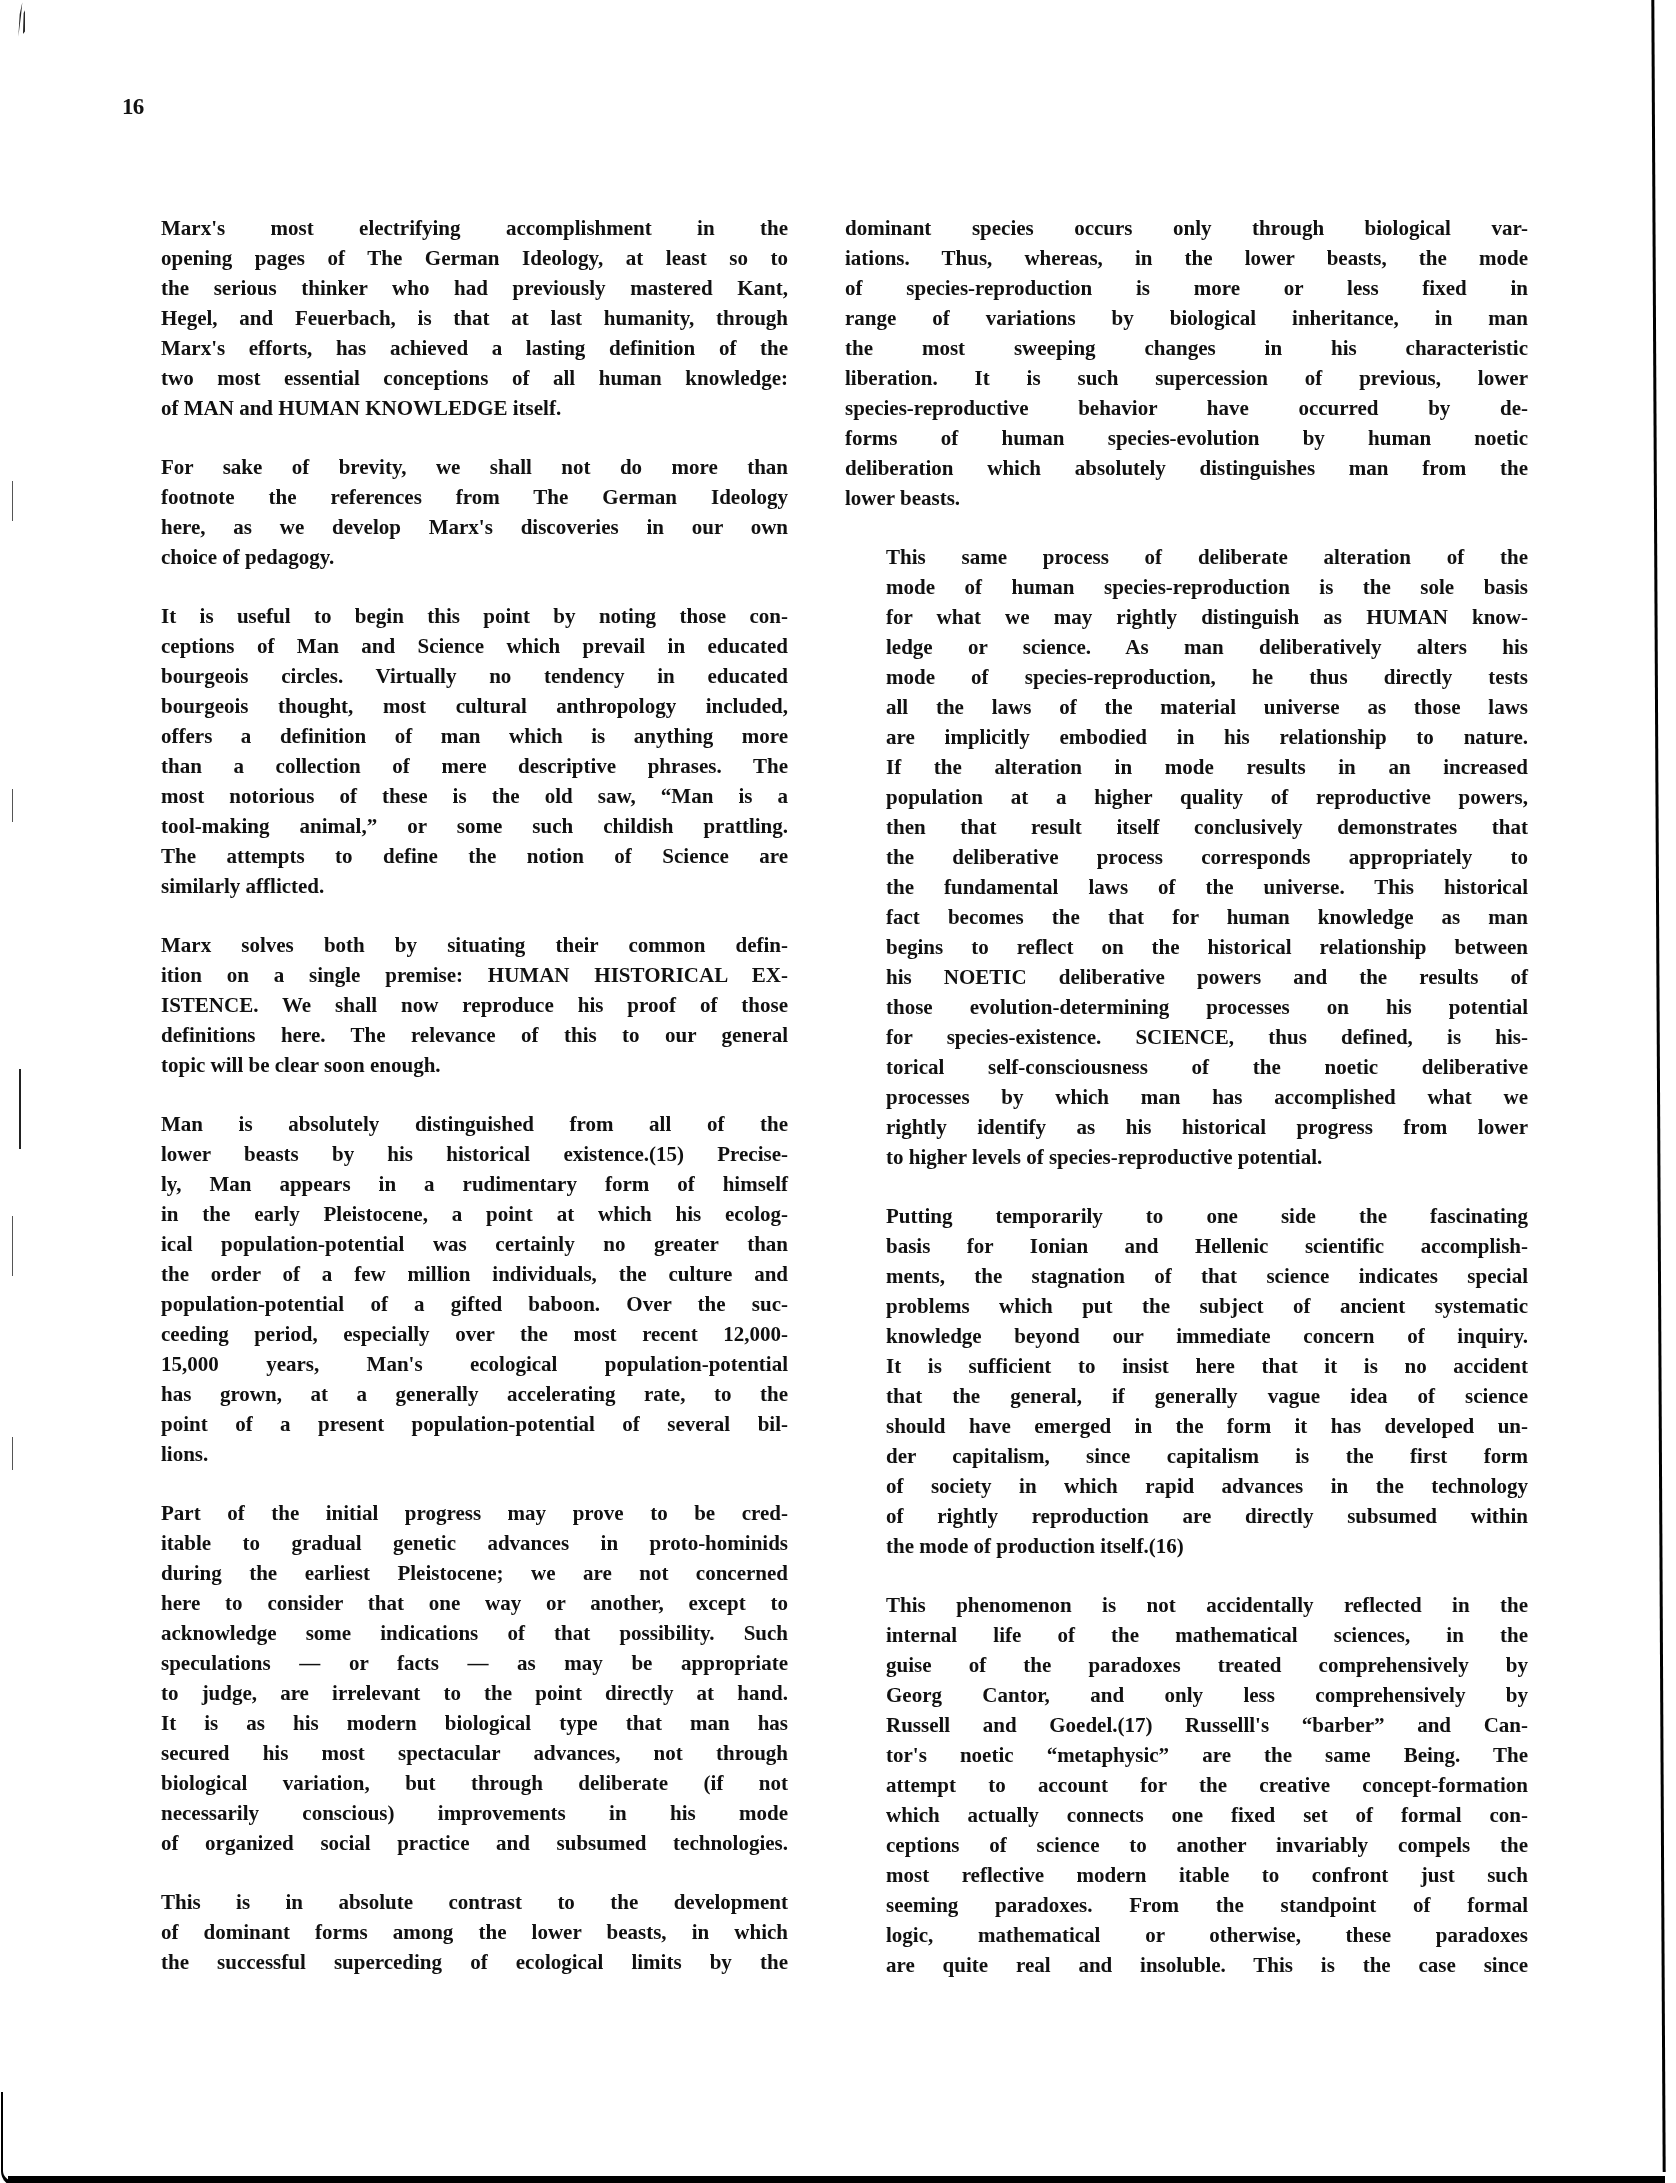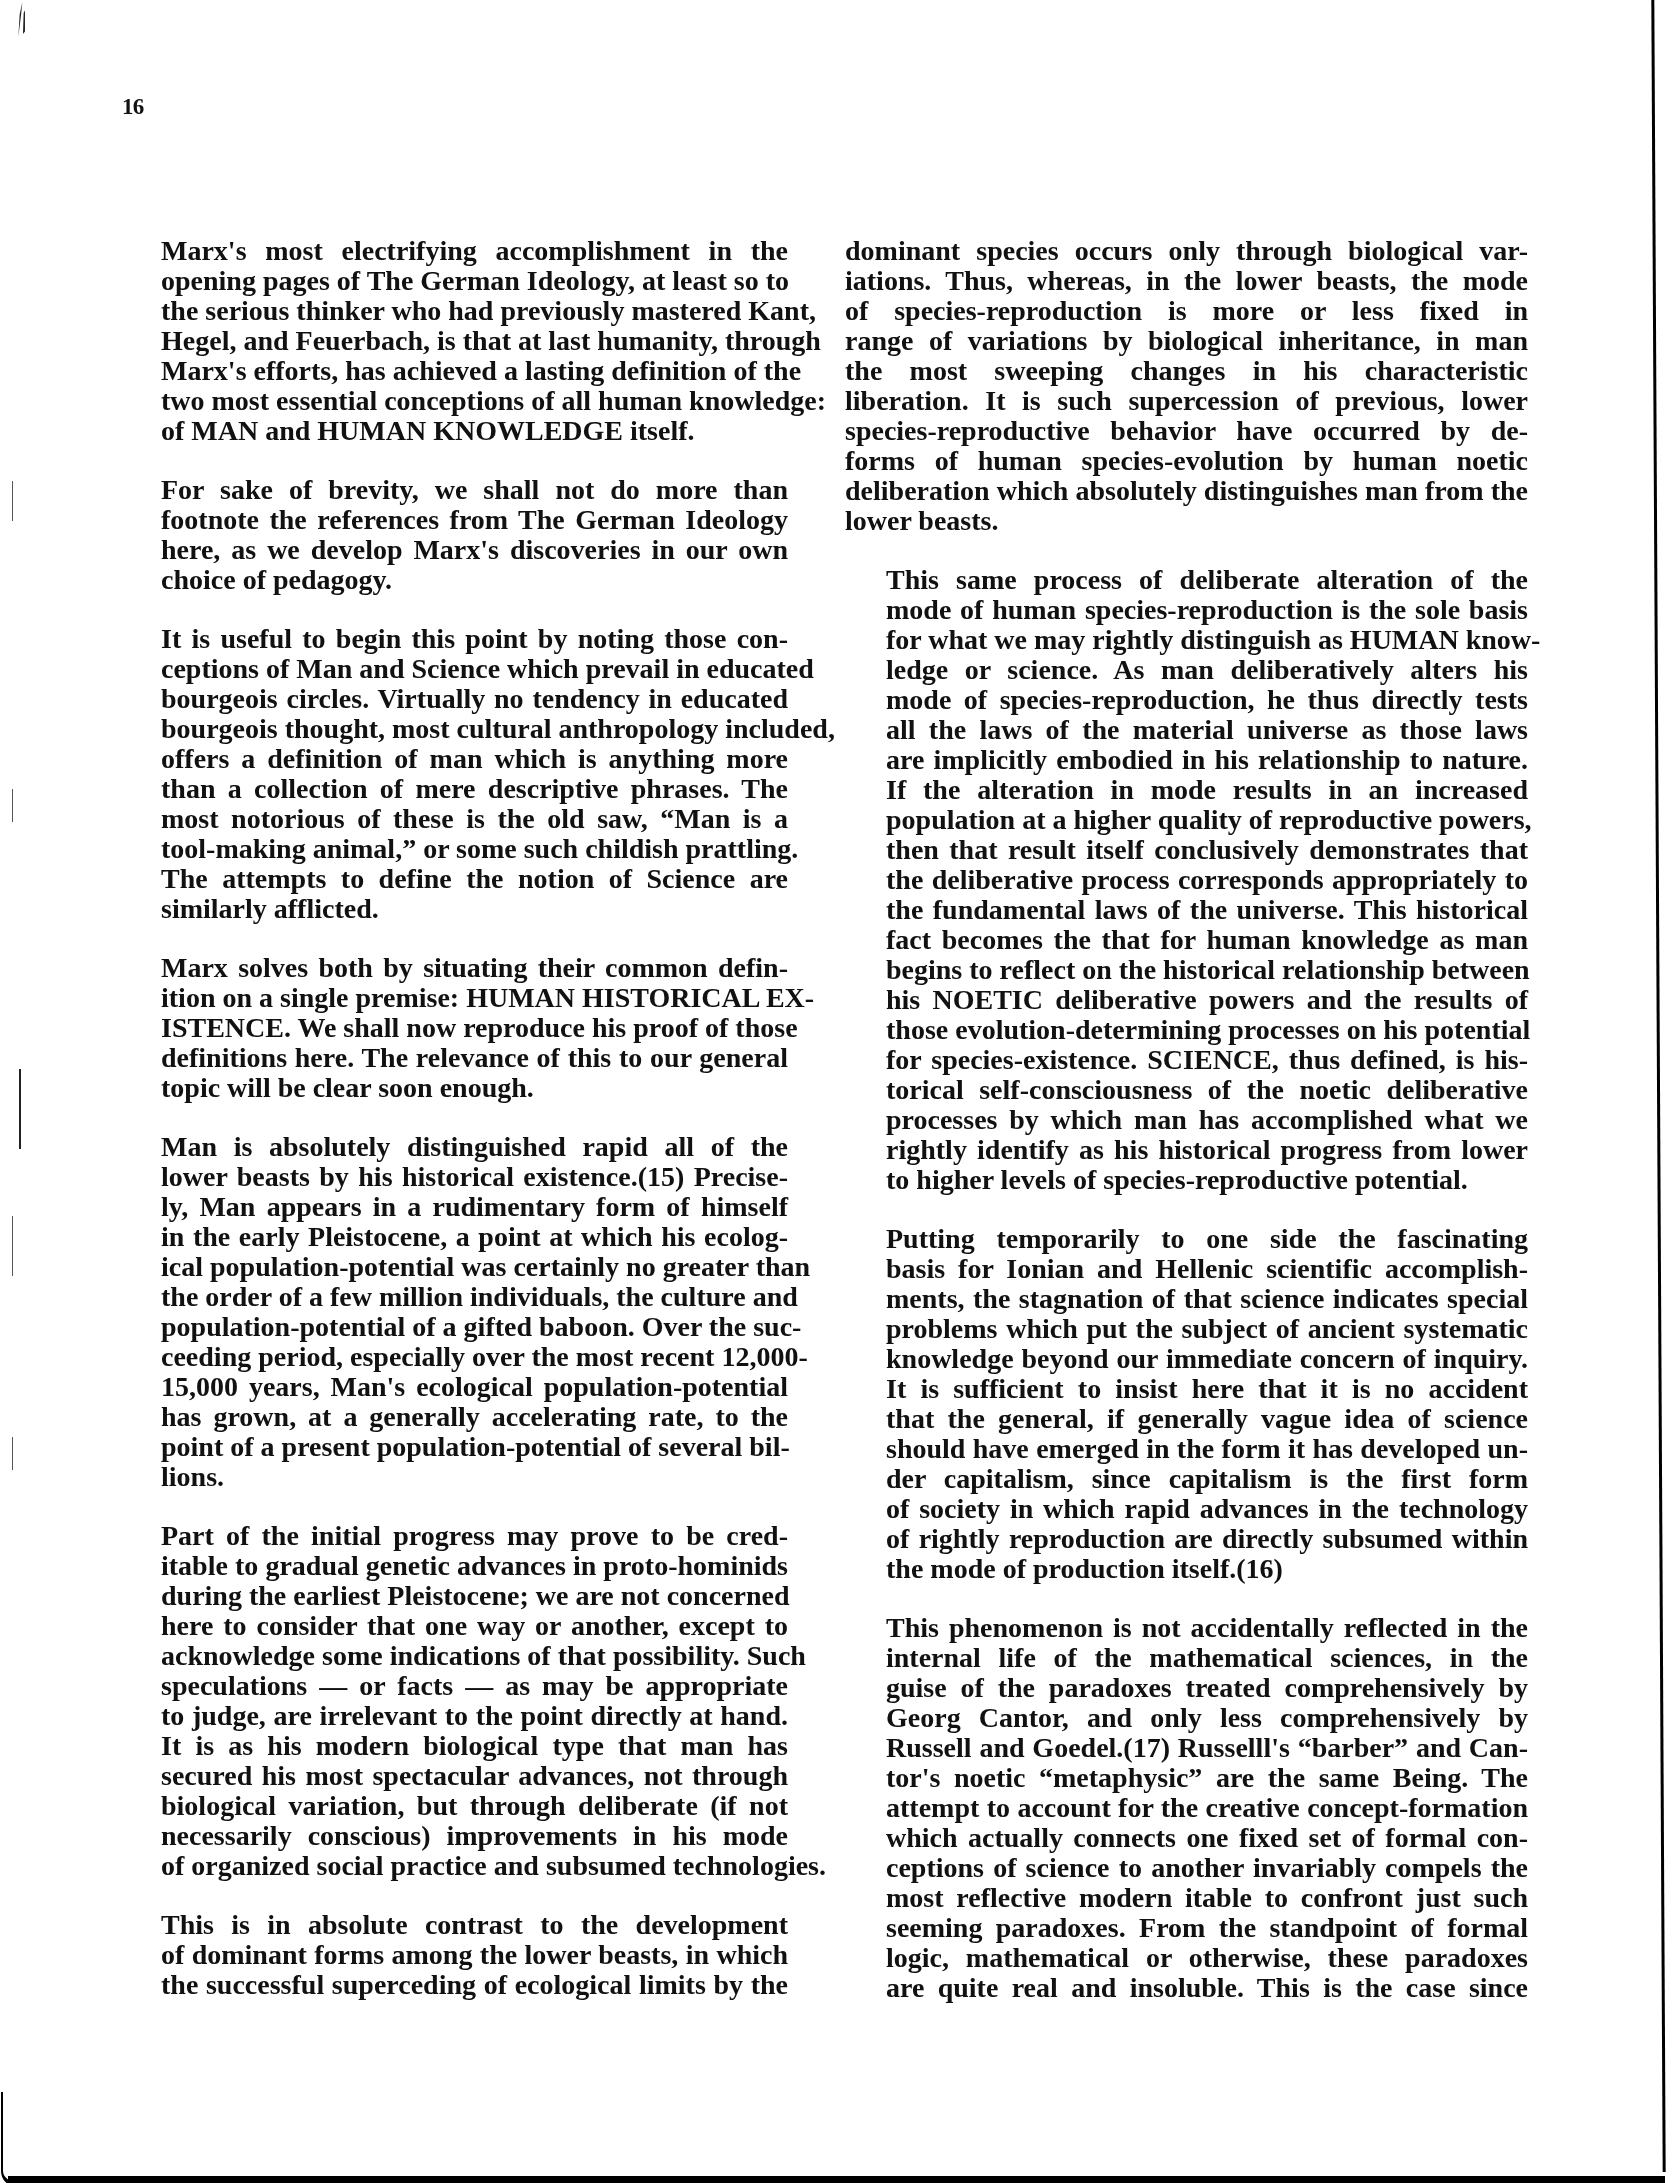--- a/index.html
+++ b/index.html
@@ -8,22 +8,22 @@
     position: absolute; left: 0; top: 0; width: 1676px; height: 1657px;
     background: #ffffff; color: #111111;
     font-family: Liberation Serif, serif;
   }
   .page-number {
     position: absolute; left: 122px; top: 94px;
     font-size: 23px; font-weight: bold; letter-spacing: -0.7px;
   }
   .column {
     position: absolute; top: 213px;
-    font-size: 28px; line-height: 30px; font-weight: bold;
-    text-align: justify; hyphens: manual; margin-top: 23px;
+    font-size: 21px; line-height: 30px; font-weight: bold;
+    text-align: justify; hyphens: manual;
   }
   .col-left { left: 120px; width: 668px; }
   .col-right { left: 845px; top: 213px; width: 683px; }
   .para { margin: 0 0 29px 0; text-indent: 41px; }
   .para.cont { text-indent: 0; }
   .line { display: block; text-align: justify; text-align-last: justify; white-space: nowrap; }
   .line.last { text-align-last: left; }
   
   .scan-mark-top { position: absolute; left: 13.4px; top: 1.3px; width: 14.7px; height: 37px; }
   .edge-right { position: absolute; left: 1657px; top: 0; width: 3.3px; height: 2172px; background: #000; transform: skewX(0.3deg); }
@@ -72,21 +72,21 @@
       <span class="line last">similarly afflicted.</span>
     </p>
     <p class="para">
       <span class="line">Marx solves both by situating their common defin-</span>
       <span class="line">ition on a single premise: HUMAN HISTORICAL EX-</span>
       <span class="line">ISTENCE. We shall now reproduce his proof of those</span>
       <span class="line">definitions here. The relevance of this to our general</span>
       <span class="line last">topic will be clear soon enough.</span>
     </p>
     <p class="para">
-      <span class="line">Man is absolutely distinguished rapid all of the</span>
+      <span class="line">Man is absolutely distinguished from all of the</span>
       <span class="line">lower beasts by his historical existence.(15) Precise-</span>
       <span class="line">ly, Man appears in a rudimentary form of himself</span>
       <span class="line">in the early Pleistocene, a point at which his ecolog-</span>
       <span class="line">ical population-potential was certainly no greater than</span>
       <span class="line">the order of a few million individuals, the culture and</span>
       <span class="line">population-potential of a gifted baboon. Over the suc-</span>
       <span class="line">ceeding period, especially over the most recent 12,000-</span>
       <span class="line">15,000 years, Man's ecological population-potential</span>
       <span class="line">has grown, at a generally accelerating rate, to the</span>
       <span class="line">point of a present population-potential of several bil-</span>

